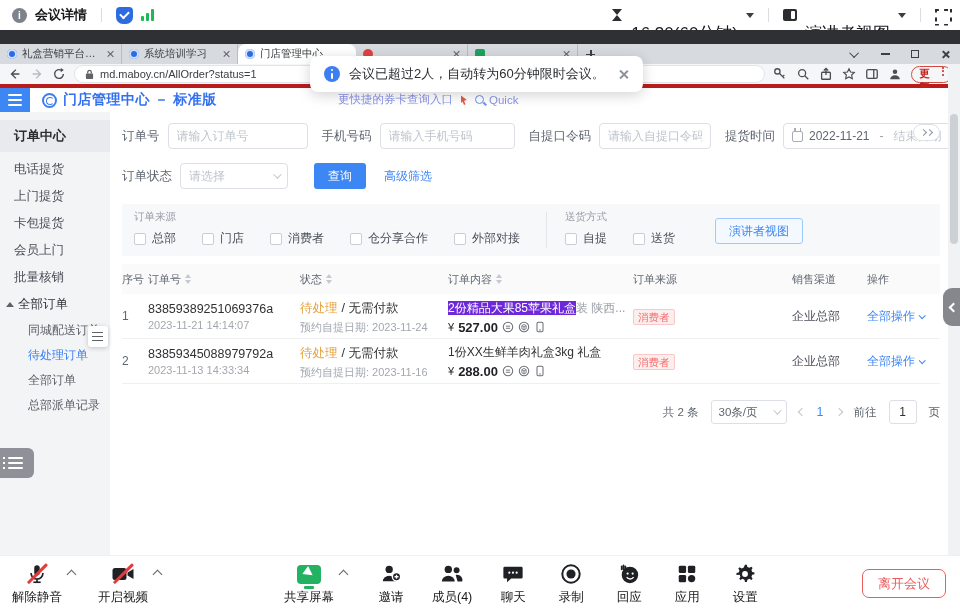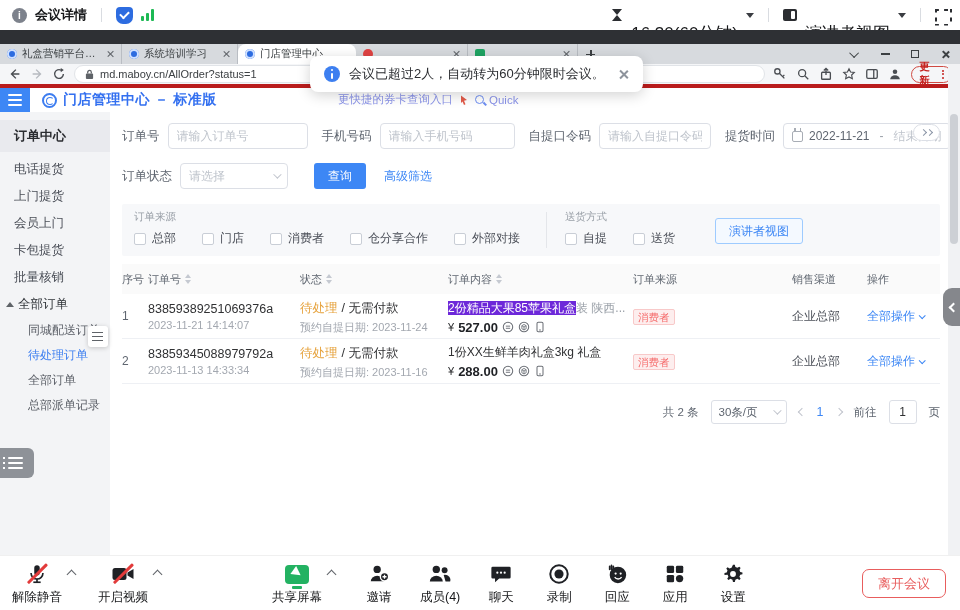--- a/index.html
+++ b/index.html
@@ -55,21 +55,21 @@
   .wc-close { width:9px; height:9px; position:relative; }
   .wc-close::before,.wc-close::after{content:"";position:absolute;left:4px;top:0;width:1.5px;height:9px;background:#3c4043;}
   .wc-close::before{transform:rotate(45deg);} .wc-close::after{transform:rotate(-45deg);}
 
   
   .navbar { position:absolute; left:0; top:64px; width:960px; height:24px; background:#f5f6f8; display:flex; align-items:center; padding:0 8px; gap:8px; border-bottom:4px solid #b91c1c; }
   .nav-ic { width:14px; height:14px; flex:none; }
   .urlpill { height:18px; background:#fff; border:1px solid #e1e4e8; border-radius:10px; display:flex; align-items:center; gap:6px; padding:0 10px; width:700px; }
   .url-text { font-size:11px; color:#3c4043; }
   .nav-right { margin-left:auto; display:flex; align-items:center; gap:9px; }
-  .update-pill { display:flex; align-items:center; gap:4px; border:1.5px solid #d04a42; border-radius:10px; height:17px; padding:0 7px; }
+  .update-pill { display:flex; align-items:flex-start; gap:4px; border:1.5px solid #d04a42; border-radius:10px; height:17px; padding:0 7px; }
   .update-pill span { font-size:10.5px; color:#c5221f; font-weight:bold; }
   .dots3 { display:flex; flex-direction:column; gap:1.5px; }
   .dots3 i { width:2px; height:2px; border-radius:50%; background:#c5221f; }
 
   
   .app-header { position:absolute; left:0; top:88px; width:960px; height:24px; background:#fff; display:flex; align-items:center; }
   .hamburger { width:30px; height:24px; background:#3d87f5; display:flex; flex-direction:column; justify-content:center; align-items:center; gap:3px; flex:none; }
   .hamburger i { width:14px; height:2px; background:#fff; border-radius:1px; }
   .applogo { width:15px; height:15px; border:2.5px solid #3d7df0; border-radius:50%; margin:0 6px 0 12px; position:relative; }
   .applogo::after{content:"";position:absolute;left:2px;top:2px;width:6px;height:6px;border-radius:50%;border:1.5px solid #3d7df0;border-right-color:transparent;}
@@ -185,21 +185,21 @@
   .left-list-btn i { width:15px; height:2px; background:#fff; border-radius:1px; position:relative; }
   .left-list-btn i::before { content:""; position:absolute; left:-5px; top:0; width:2px; height:2px; background:#fff; }
   .right-handle { position:absolute; right:0; top:288px; width:17px; height:38px; background:#85878c; border-radius:9px 0 0 9px; display:flex; align-items:center; justify-content:center; z-index:6; }
   .right-handle i { width:7px; height:7px; border-left:2px solid #fff; border-bottom:2px solid #fff; transform:rotate(45deg); margin-left:3px; }
   .scroll-strip { position:absolute; right:0; top:64px; width:12px; height:491px; background:#f1f2f4; }
   .scroll-thumb { position:absolute; right:2px; top:50px; width:8px; height:130px; background:#cdd0d5; border-radius:4px; }
 
   
   .meet-toolbar { position:absolute; left:0; top:555px; width:960px; height:55px; background:#fff; border-top:1px solid #f0f0f0; }
   .mtb-group-left { position:absolute; left:12px; top:6px; display:flex; gap:22px; }
-  .mtb-group-center { position:absolute; left:272px; top:6px; display:flex; gap:24px; }
+  .mtb-group-center { position:absolute; left:284px; top:6px; display:flex; gap:24px; }
   .mtb-item { display:flex; flex-direction:column; align-items:center; gap:3px; position:relative; min-width:34px; }
   .mtb-label { font-size:12.5px; color:#17181a; white-space:nowrap; }
   .mtb-caret { position:absolute; right:-13px; top:9px; width:7px; height:7px; border-left:1.6px solid #5f6368; border-top:1.6px solid #5f6368; transform:rotate(45deg); }
   .mtb-ic { width:24px; height:24px; display:flex; align-items:center; justify-content:center; position:relative; }
   .red-slash { position:absolute; left:11px; top:-2px; width:2.5px; height:27px; background:#e23b3b; transform:rotate(45deg); border-radius:1px; }
   .share-ic { width:24px; height:19px; background:#23b262; border-radius:4px; position:relative; }
   .share-ic::after { content:""; position:absolute; left:7px; top:4px; width:0; height:0; border:5px solid transparent; border-left:9px solid #fff; transform:rotate(35deg); }
   .share-ic::before { content:""; position:absolute; left:7px; bottom:-5px; width:10px; height:2.5px; background:#23b262; border-radius:1px; }
   .leave-btn { position:absolute; right:14px; top:13px; height:29px; padding:0 15px; background:#fff; border:1px solid #e85d5d; border-radius:7px; color:#e85d5d; font-size:13px; font-family:inherit; }
 </style>
@@ -356,22 +356,22 @@
     <span class="toast-info"></span>
     <span class="toast-text">会议已超过2人，自动转为60分钟限时会议。</span>
     <span class="toast-close"></span>
   </div>
 
   <div class="main">
     <aside class="sidebar">
       <div class="sb-section">订单中心</div>
       <div class="sb-item">电话提货</div>
       <div class="sb-item">上门提货</div>
+      <div class="sb-item">卡包提货</div>
       <div class="sb-item">会员上门</div>
-      <div class="sb-item">卡包提货</div>
       <div class="sb-item">批量核销</div>
       <div class="sb-group">
         <span class="tri-up"></span>
         <span>全部订单</span>
       </div>
       <div class="sb-child">同城配送订单</div>
       <div class="sb-child active">待处理订单</div>
       <div class="sb-child">全部订单</div>
       <div class="sb-child">总部派单记录</div>
     </aside>

